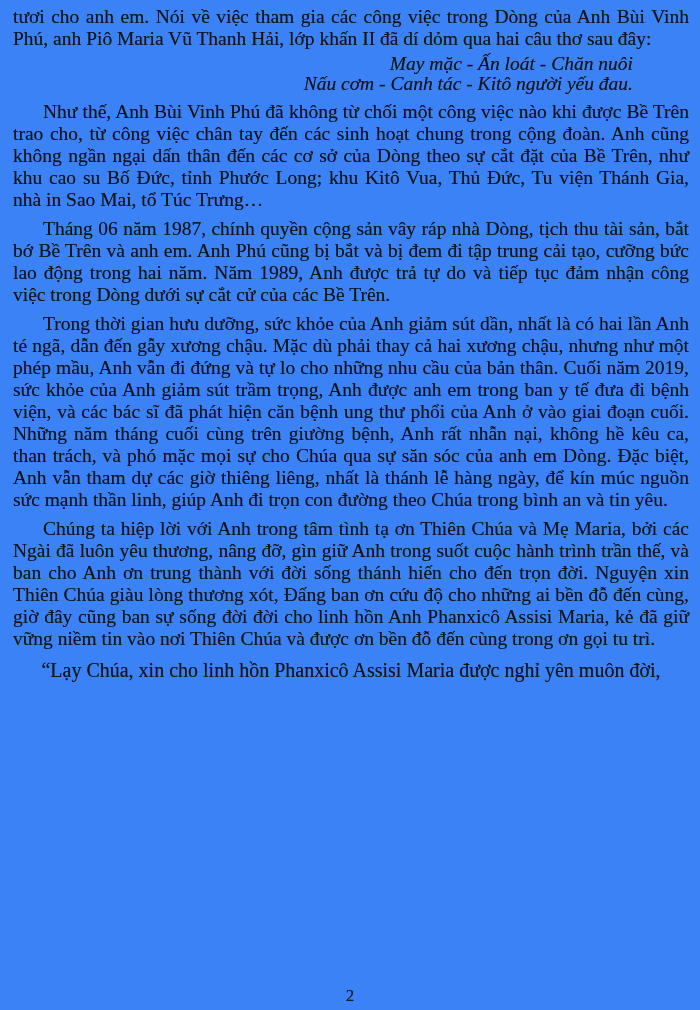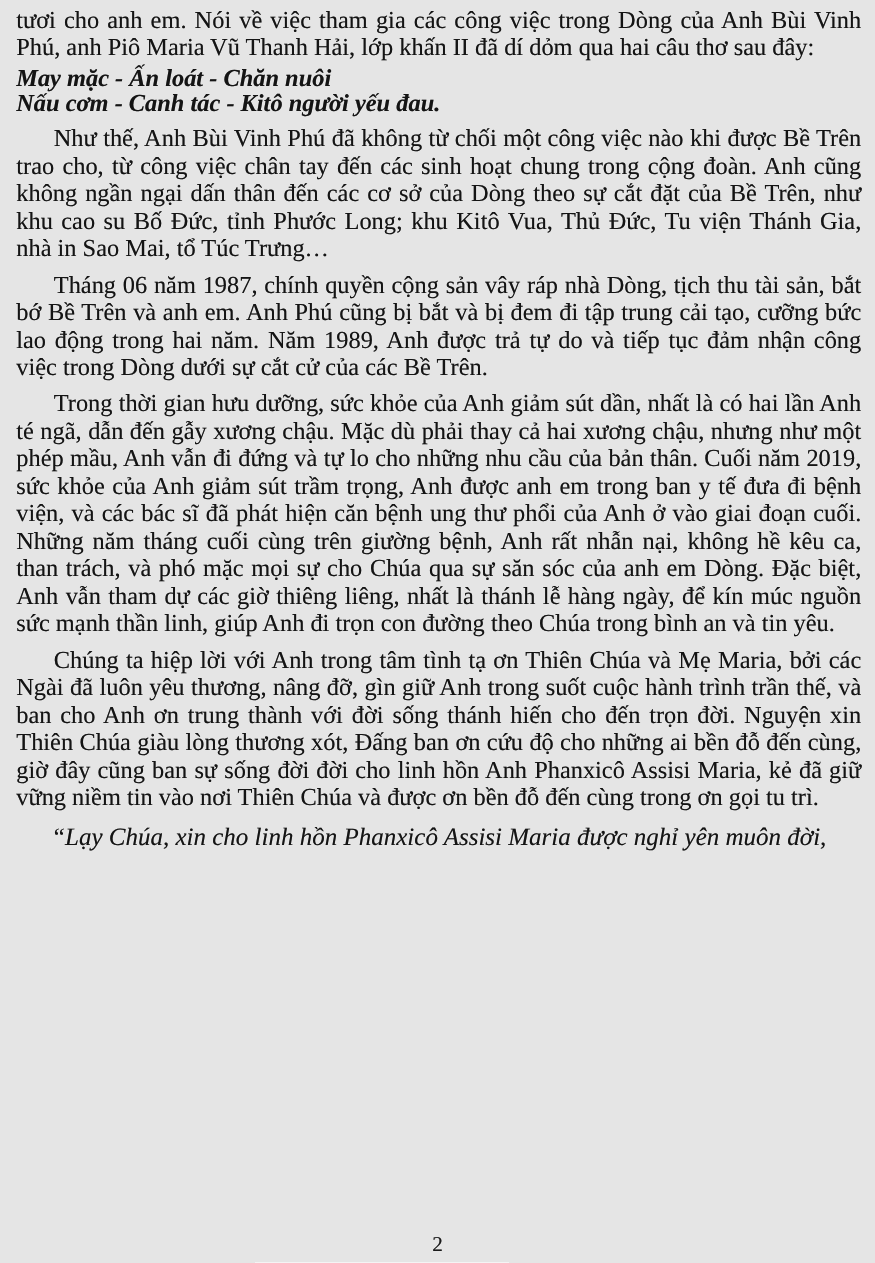--- a/index.html
+++ b/index.html
@@ -1,21 +1,21 @@
 <!DOCTYPE html>
 <html lang="vi"><head>
 <meta charset="utf-8">
 <style>
   html, body { margin: 0; padding: 0; background: #ffffff; }
   .page {
     position: relative;
     width: 700px;
     height: 1010px;
     margin: 0 auto;
-    background: #e5e5e5;
+    background: #3b82f6;
     box-sizing: border-box;
     padding: 6px 11px 0 13px;
     font-family: "Liberation Serif", "DejaVu Serif", serif;
     color: #141414;
     overflow: hidden;
     text-shadow: 0 0 0.4px rgba(0,0,0,0.45);
   }
   p.body {
     font-size: 19.5px;
     line-height: 22px;
@@ -24,27 +24,25 @@
     margin: 7px 0 0 0;
   }
   p.body.continuation {
     text-indent: 0;
     margin-top: 0;
   }
   .verse {
     font-style: italic;
     font-size: 19.5px;
     line-height: 20px;
-    text-align: left;
+    text-align: right;
     margin-top: 4px;
     padding-right: 56px; 
-    font-weight: bold;
   }
   .closing-prayer {
-    font-style: italic;
     font-size: 20px;
     line-height: 22px;
     text-align: center;
     margin-top: 9px;
   }
   .page-number {
     position: absolute;
     left: 0;
     right: 0;
     bottom: 5px;

